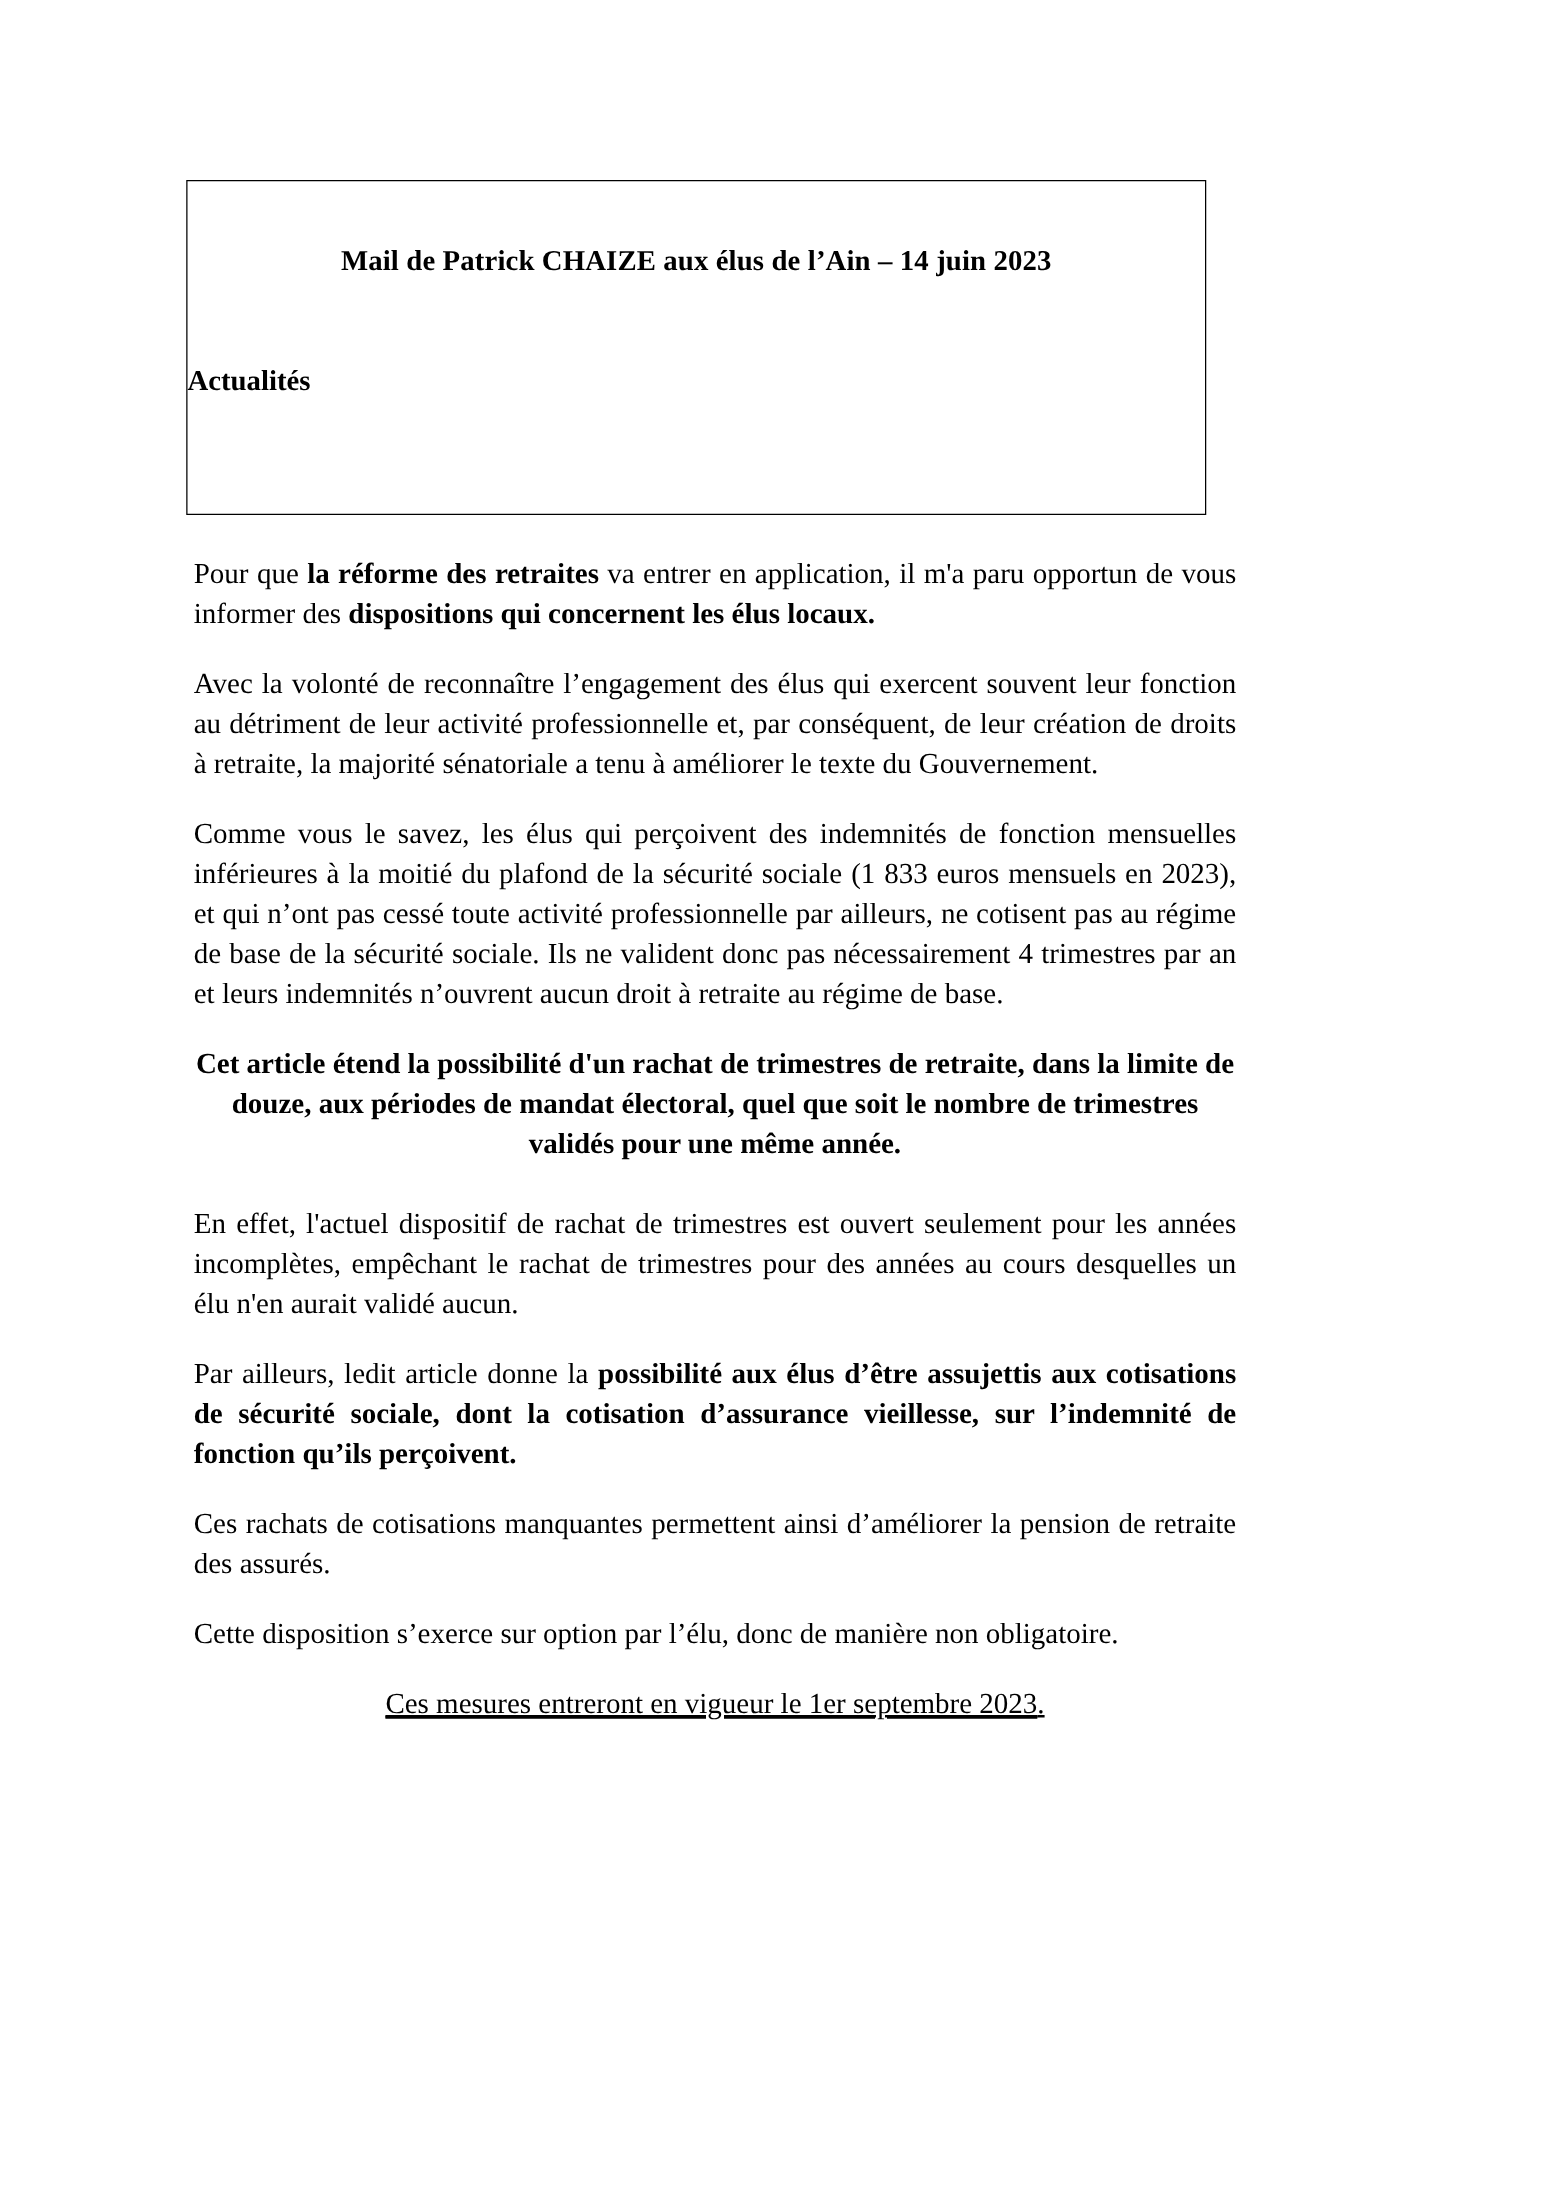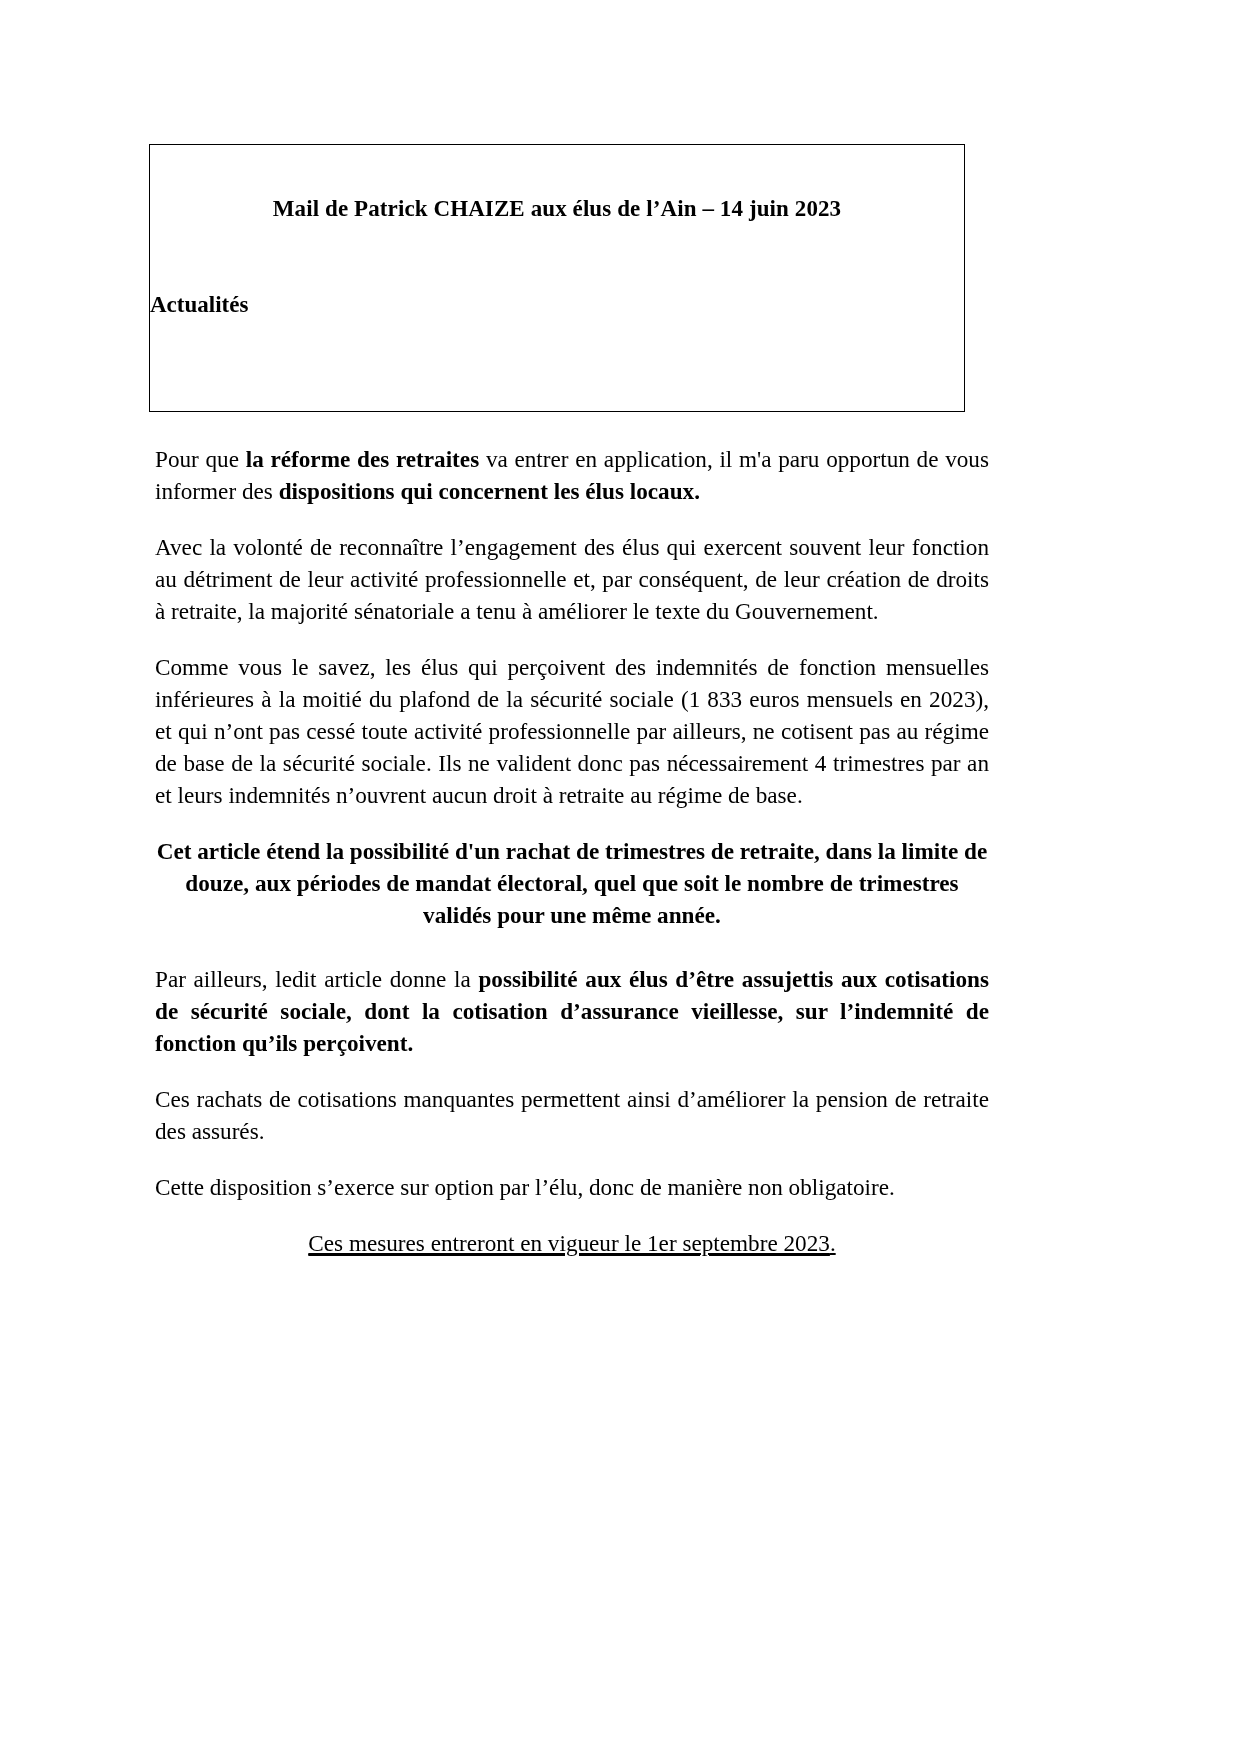--- a/index.html
+++ b/index.html
@@ -113,20 +113,21 @@
 
     <p class="para"><span>Pour que </span><b>la réforme des retraites</b><span> va entrer en application, il m'a paru opportun de vous informer des </span><b>dispositions qui concernent les élus locaux.</b></p>
 
     <p class="para">Avec la volonté de reconnaître l’engagement des élus qui exercent souvent leur fonction au détriment de leur activité professionnelle et, par conséquent, de leur création de droits à retraite, la majorité sénatoriale a tenu à améliorer le texte du Gouvernement.</p>
 
     <p class="para">Comme vous le savez, les élus qui perçoivent des indemnités de fonction mensuelles inférieures à la moitié du plafond de la sécurité sociale (1 833 euros mensuels en 2023), et qui n’ont pas cessé toute activité professionnelle par ailleurs, ne cotisent pas au régime de base de la sécurité sociale. Ils ne valident donc pas nécessairement 4 trimestres par an et leurs indemnités n’ouvrent aucun droit à retraite au régime de base.</p>
 
 
     <p class="para bold-block">Cet article étend la possibilité d'un rachat de trimestres de retraite, dans la limite de douze, aux périodes de mandat électoral, quel que soit le nombre de trimestres validés pour une même année.</p>
 
+    <p class="para">En effet, l'actuel dispositif de rachat de trimestres est ouvert seulement pour les années incomplètes, empêchant le rachat de trimestres pour des années au cours desquelles un élu n'en aurait validé aucun.</p>
 
     <p class="para"><span>Par ailleurs, ledit article donne la </span><b>possibilité aux élus d’être assujettis aux cotisations de sécurité sociale, dont la cotisation d’assurance vieillesse, sur l’indemnité de fonction qu’ils perçoivent.</b></p>
 
     <p class="para">Ces rachats de cotisations manquantes permettent ainsi d’améliorer la pension de retraite des assurés.</p>
 
     <p class="para">Cette disposition s’exerce sur option par l’élu, donc de manière non obligatoire.</p>
 
     <p class="para noindent-last"><span class="ul">Ces mesures entreront en vigueur le 1er septembre 2023</span><span>.</span></p>
 
   </div>

